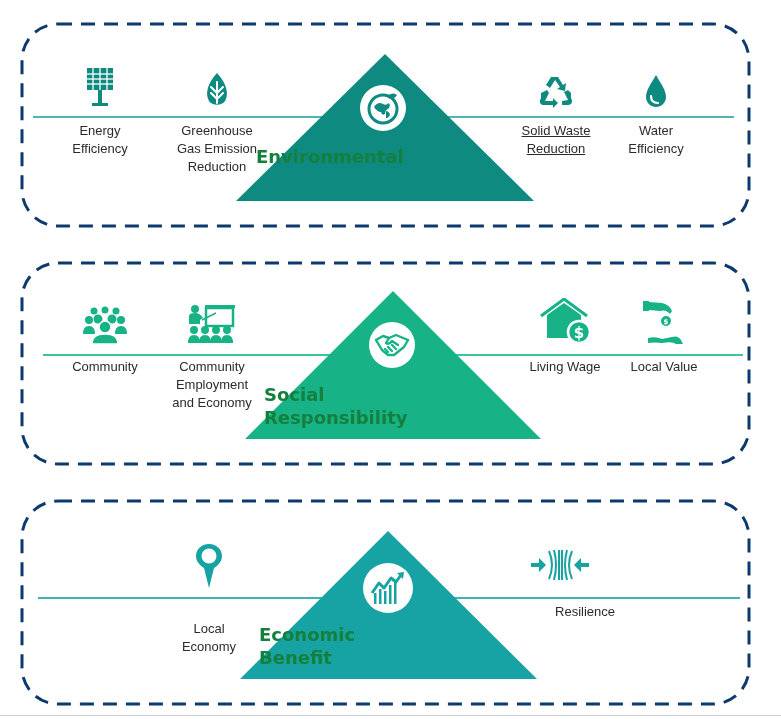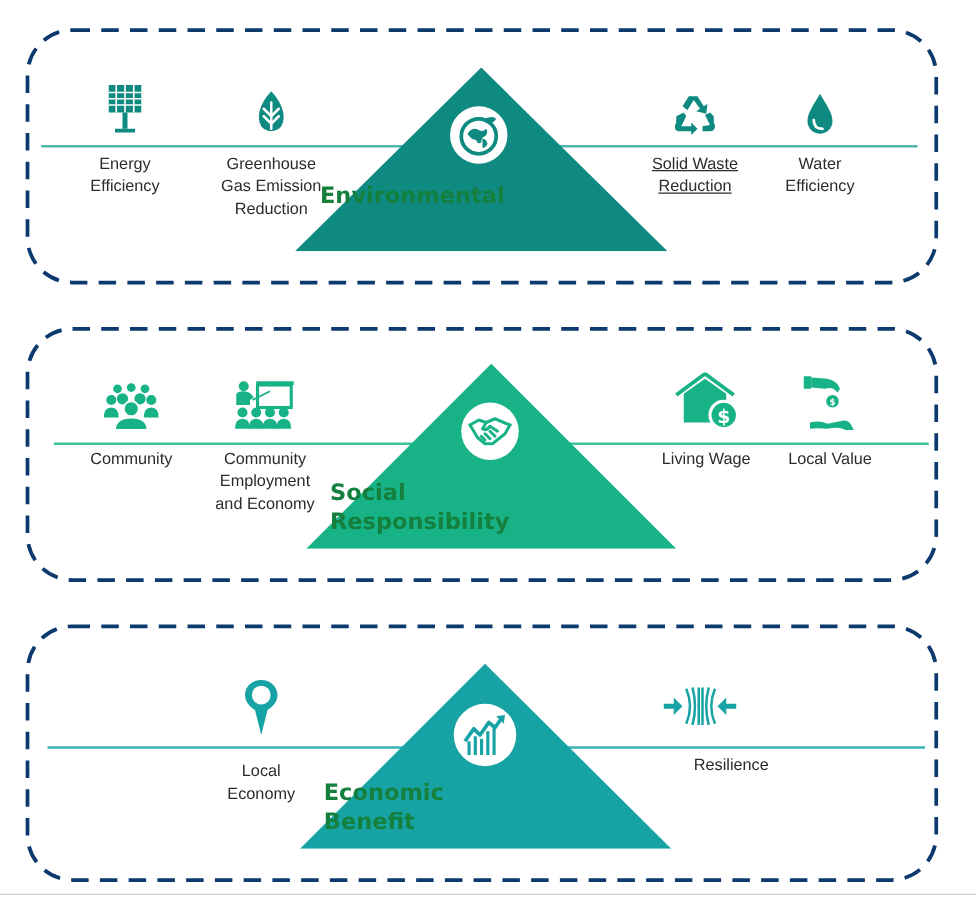--- a/index.html
+++ b/index.html
@@ -242,21 +242,21 @@
     <div>Benefit</div>
   </div>
 
   <div class="item" style="left:134px;top:42px;">
     <div class="ico" style="height:48px;">
       <svg width="28" height="46" viewBox="0 0 28 46">
         <path d="M14 1 C6 1 1 7 1 13 C1 19 6 23 9 25 L14 45 L19 25 C22 23 27 19 27 13 C27 7 22 1 14 1z" fill="#17a3a3"></path>
         <circle cx="14" cy="13" r="7.5" fill="#fff"></circle>
       </svg>
     </div>
-    <div class="lbl" style="margin-top:19px;text-align:center;">
+    <div class="lbl" style="margin-top:31px;text-align:center;">
         <div>Local</div>
         <div>Economy</div>
       </div>
   </div>
 
   <div class="item" style="left:485px;top:42px;text-align:right;">
     <div class="ico" style="height:48px;align-items:center;">
       <svg width="60" height="32" viewBox="0 0 60 32">
         <g fill="#17a3a3">
           <rect x="1" y="14" width="9" height="4"></rect>

